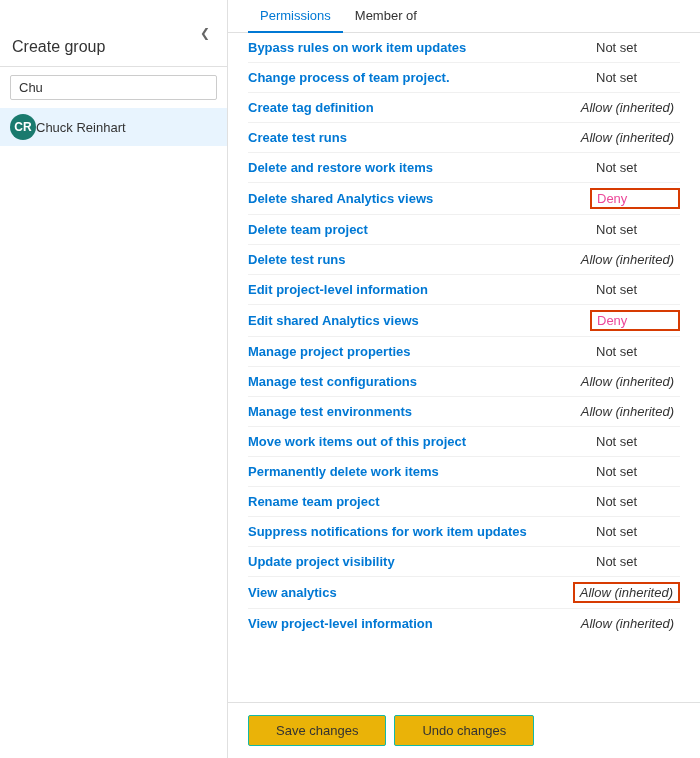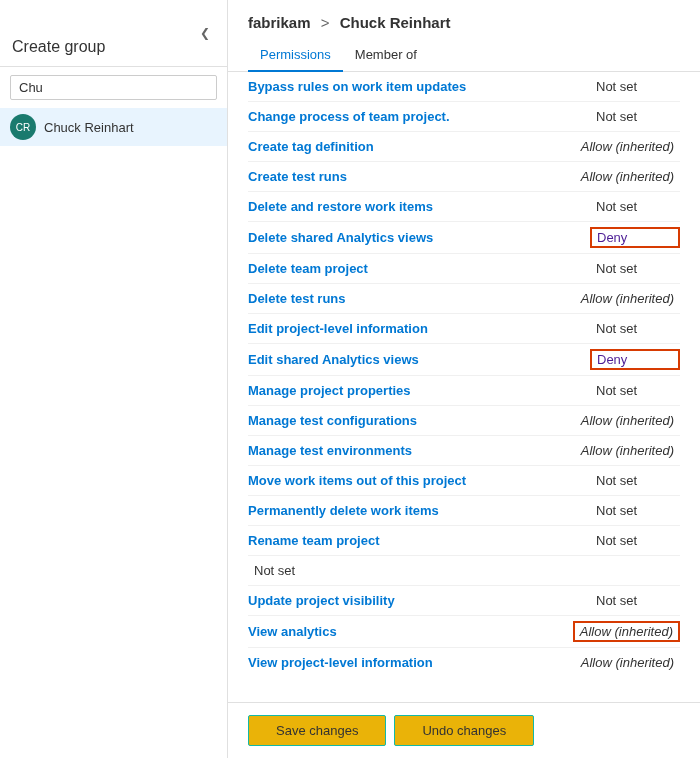--- a/index.html
+++ b/index.html
@@ -65,23 +65,23 @@
     }
     .avatar {
       width: 26px;
       height: 26px;
       border-radius: 50%;
       background: #1a7a6e;
       color: #fff;
       display: flex;
       align-items: center;
       justify-content: center;
-      font-size: 10px;
-      font-weight: 400;
-      margin-right: 8px;
+      font-size: 12px;
+      font-weight: 700;
+      margin-right: 0;
       flex-shrink: 0;
     }
     .user-name {
       font-size: 13px;
       color: #333;
     }
 
     
     .main {
       flex: 1;
@@ -147,21 +147,21 @@
     }
     .perm-value {
       font-size: 13px;
       color: #333;
       white-space: nowrap;
       padding: 2px 6px;
       min-width: 90px;
       text-align: left;
     }
     .perm-value.deny {
-      color: #4c1d95;
+      color: #ec4899;
       border: 2px solid #d73b02;
       padding: 1px 5px;
       background: #fff;
     }
     .perm-value.allow-inherited {
       color: #333;
       font-style: italic;
     }
     .perm-value.allow-inherited.highlighted {
       color: #333;
@@ -208,25 +208,20 @@
     <span class="collapse-btn">❮</span>
   </div>
   <input class="search-box" type="text" value="Chu" style="">
   <div class="user-item">
     <div class="avatar" style="background: rgb(26, 122, 110);">CR</div>
     <span class="user-name">Chuck Reinhart</span>
   </div>
 </div>
 
 <div class="main">
-  <div class="breadcrumb">
-    <span>fabrikam</span>
-    <span class="sep">&gt;</span>
-    <span>Chuck Reinhart</span>
-  </div>
 
   <div class="tabs">
     <div class="tab active">Permissions</div>
     <div class="tab">Member of</div>
   </div>
 
   <div class="permissions-container" id="perms-container">
   <div class="perm-row">
         <span class="perm-label">Bypass rules on work item updates</span>
         <span class="perm-value not-set">Not set</span>
@@ -285,20 +280,21 @@
       </div>
       <div class="perm-row">
         <span class="perm-label">Permanently delete work items</span>
         <span class="perm-value not-set">Not set</span>
       </div>
       <div class="perm-row">
         <span class="perm-label">Rename team project</span>
         <span class="perm-value not-set">Not set</span>
       </div>
       <div class="perm-row">
+        <span class="perm-label">Suppress notifications for work item updates</span>
         <span class="perm-value not-set">Not set</span>
       </div>
       <div class="perm-row">
         <span class="perm-label">Update project visibility</span>
         <span class="perm-value not-set">Not set</span>
       </div>
       <div class="perm-row">
         <span class="perm-label">View analytics</span>
         <span class="perm-value allow-inherited highlighted">Allow (inherited)</span>
       </div>

